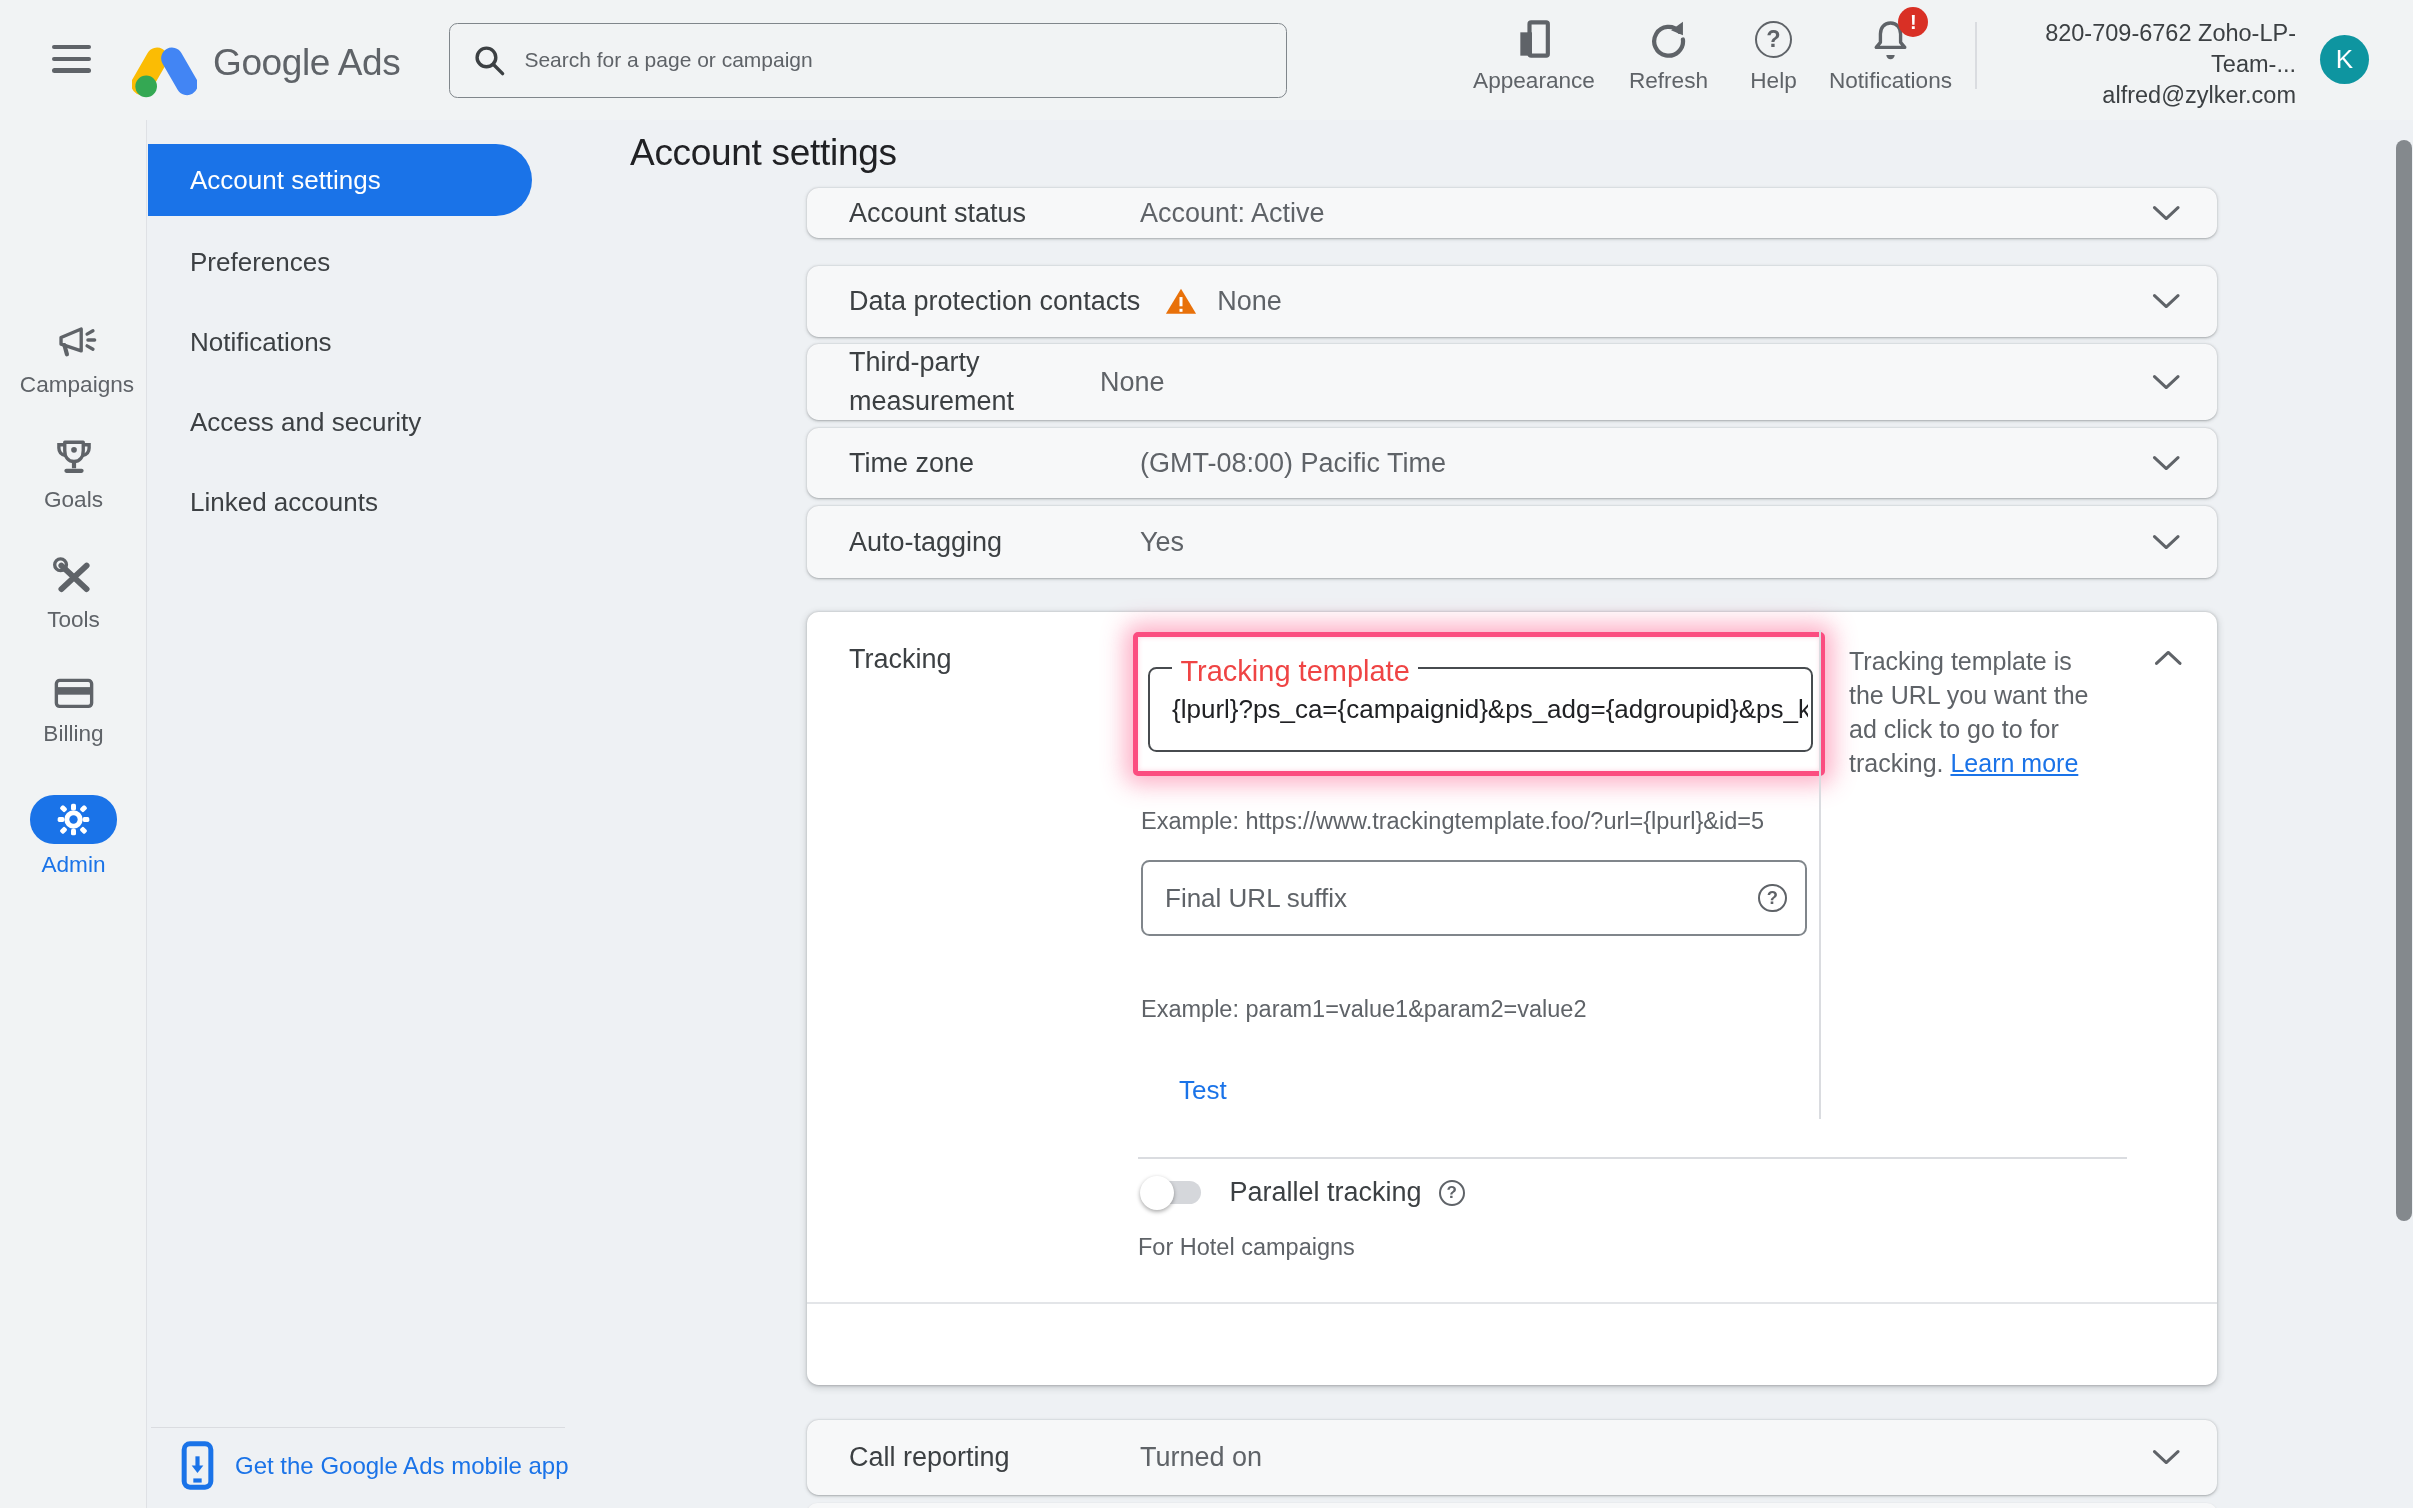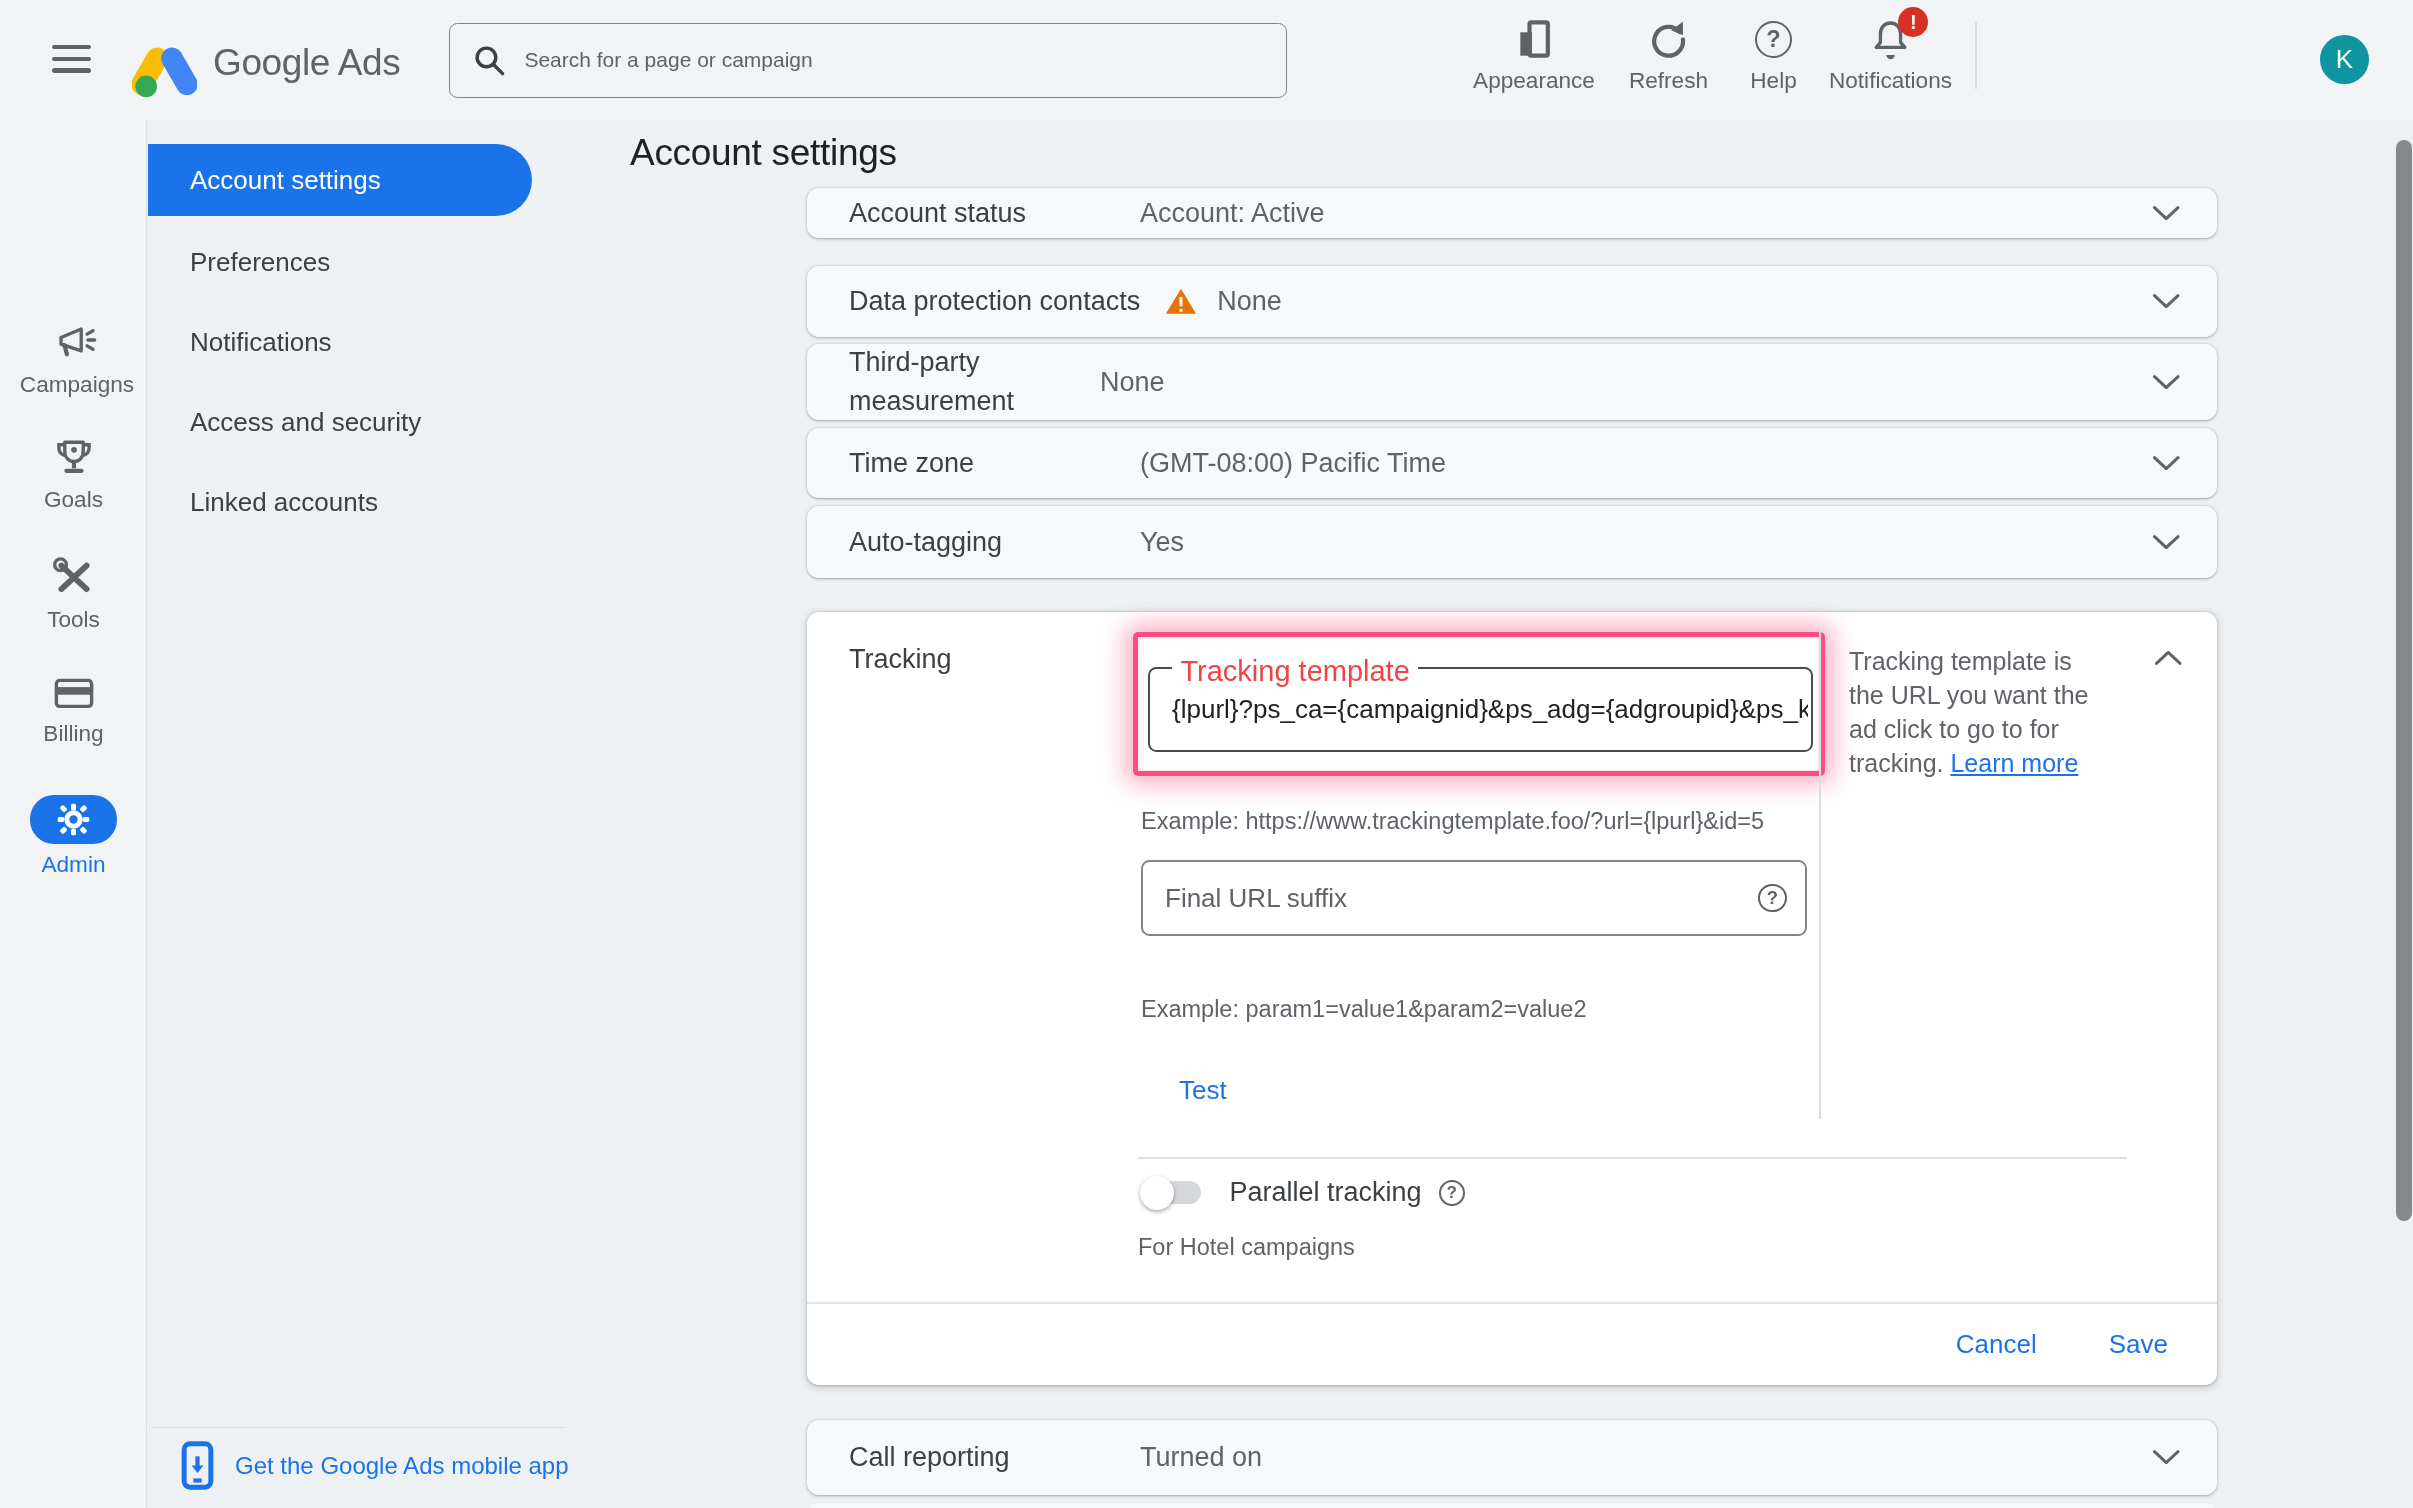--- a/index.html
+++ b/index.html
@@ -184,20 +184,24 @@
         <path d="M23 6 C15 6 11 12 11 19 v10 l-5 6 h34 l-5 -6 v-10 c0 -7 -4 -13 -12 -13 z" fill="none" stroke="#5f6368" stroke-width="4" stroke-linejoin="round"></path>
         <path d="M18 44 a5 5 0 0 0 10 0 z" fill="#5f6368"></path>
       </svg>
       <div class="badge">!</div>
     </div>
     <div class="tlabel">Notifications</div>
   </div>
 
   <div class="top-divider"></div>
 
+  <div class="account-block">
+    <div>820-709-6762 Zoho-LP-Team-...</div>
+    <div>alfred@zylker.com</div>
+  </div>
   <div class="avatar">K</div>
 </div>
 
 <div class="rail">
 
 
   <div class="rail-item" style="top:204px;padding-left:7px;">
     <div>
       <svg width="42" height="37" viewBox="0 0 50 44">
         <polygon points="6,16 30,6 30,32 6,24" fill="none" stroke="#5f6368" stroke-width="4" stroke-linejoin="round"></polygon>
@@ -391,24 +395,20 @@
     <span>Tracking template is the URL you want the ad click to go to for tracking. </span><a>Learn more</a>
   </div>
 
   <div class="collapse-chev">
     <svg width="28.5" height="17" viewBox="0 0 34 20">
         <polyline points="3,17 17,4 31,17" fill="none" stroke="#5f6368" stroke-width="3.6" stroke-linecap="round" stroke-linejoin="round"></polyline>
       </svg>
   </div>
 
   <div class="footer-divider"></div>
-  <div class="footer">
-    <div class="txt-btn">Cancel</div>
-    <div class="txt-btn">Save</div>
-  </div>
 </div>
 
 <div class="card" style="top:1420px; height:75px;">
   <div class="row-label">Call reporting</div>
   <div class="row-value">Turned on</div>
   <div class="chev">
     <svg width="28.5" height="17" viewBox="0 0 34 20">
         <polyline points="3,3 17,16 31,3" fill="none" stroke="#5f6368" stroke-width="3.6" stroke-linecap="round" stroke-linejoin="round"></polyline>
       </svg>
   </div>

